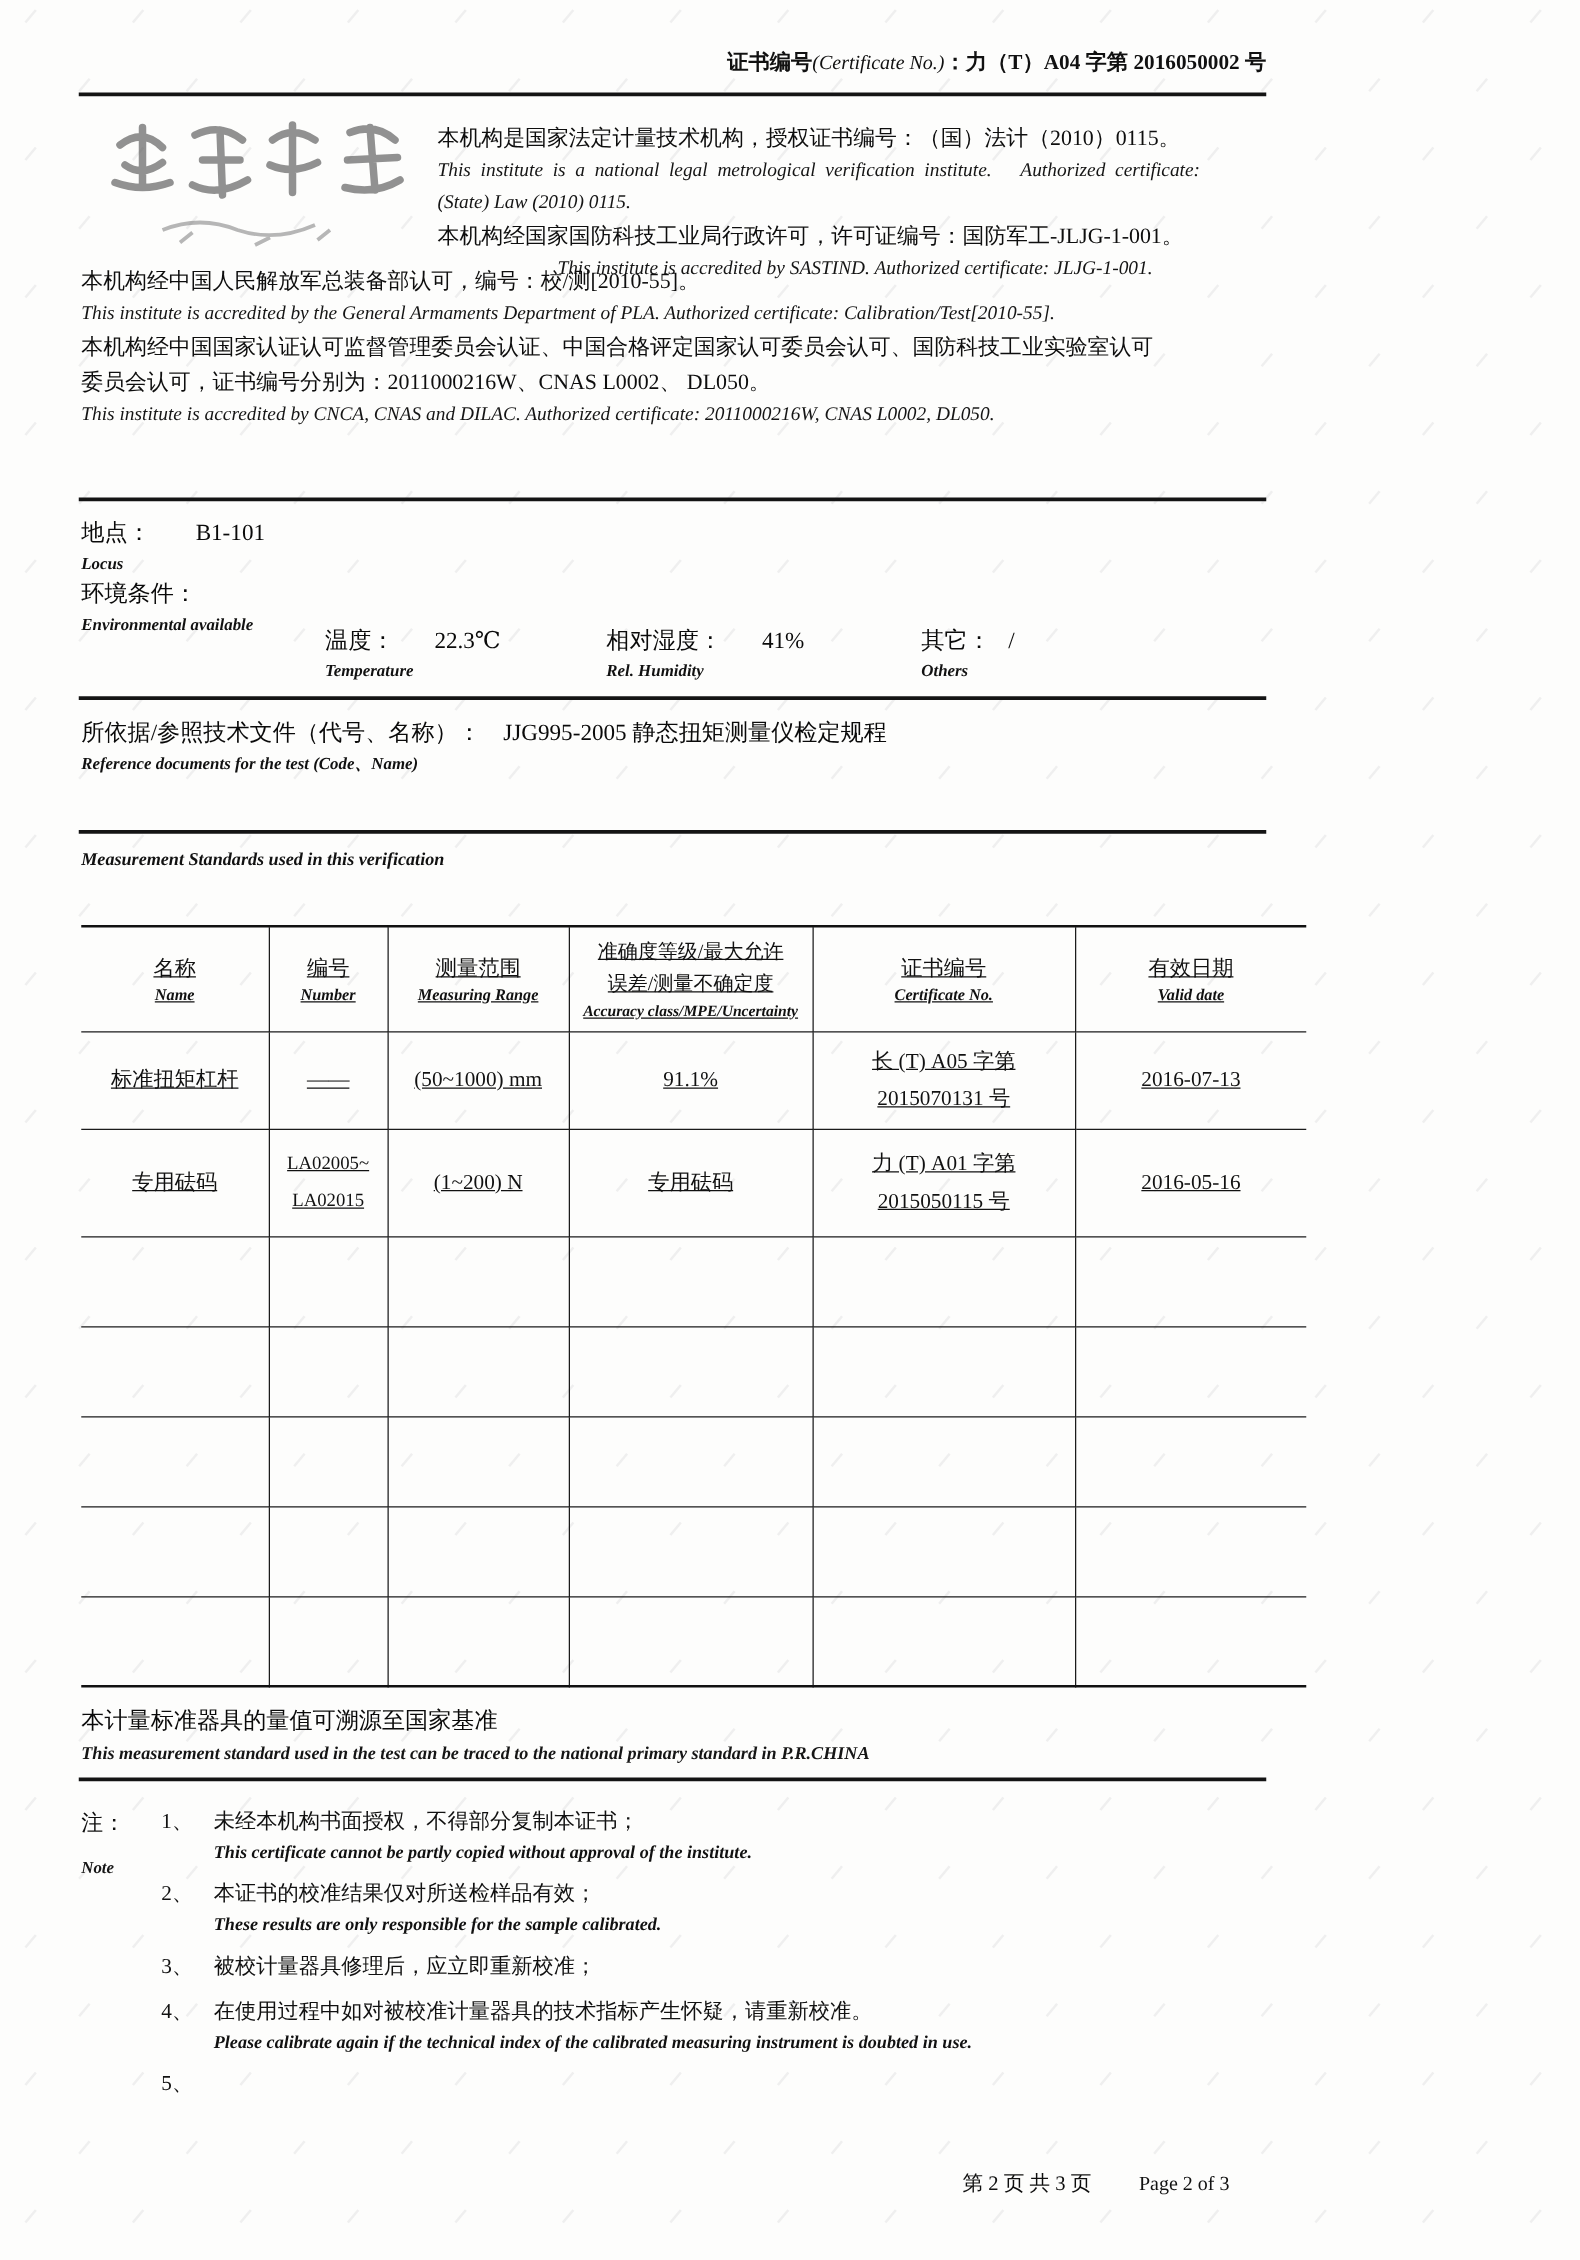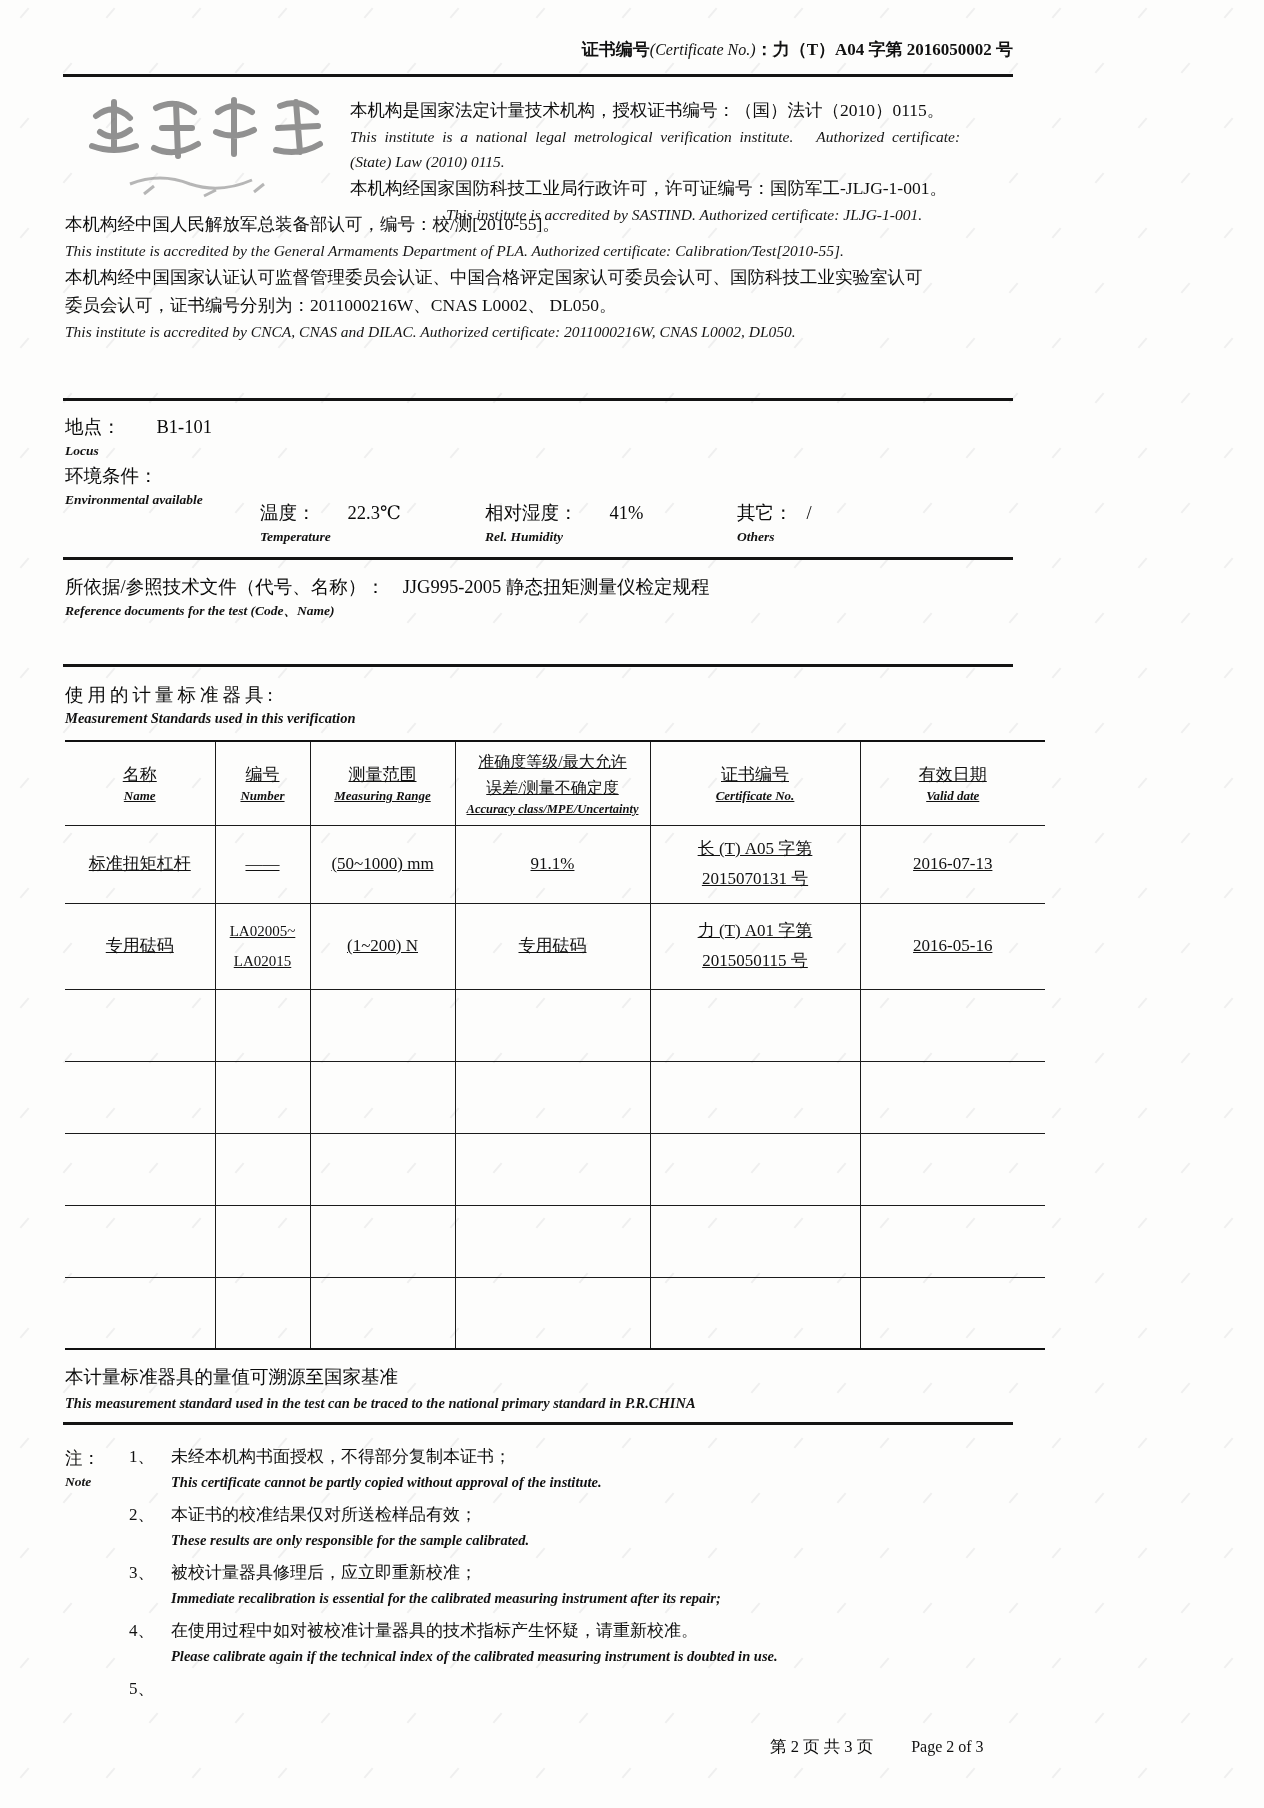--- a/index.html
+++ b/index.html
@@ -2,21 +2,21 @@
 <html><head>
 <meta charset="utf-8">
 <style>
   html,body{margin:0;padding:0;background:#e8e8e8;}
   #page{position:relative;width:1264px;height:1808px;background:#fdfdfc;margin:0 auto;
         font-family:"Liberation Serif","DejaVu Serif",serif;color:#111;overflow:hidden;}
   .abs{position:absolute;}
   .zh{font-size:17.5px;line-height:28px;color:#0e0e0e;white-space:pre-wrap;}
   .zh-big{font-size:18.5px;line-height:30px;color:#0a0a0a;white-space:pre-wrap;}
   .en{font-style:italic;font-size:15.5px;line-height:25px;color:#151515;white-space:pre-wrap;}
-  .en-b{font-style:italic;font-weight:bold;font-size:13.5px;line-height:19px;color:#151515;}
+  .en-b{font-style:italic;font-weight:bold;font-size:13.5px;line-height:19px;color:#151515;margin-top:12px;}
   .rule{position:absolute;background:#141414;}
   
   #cert-header{top:38px;left:63px;width:950px;text-align:right;font-size:17px;}
   #cert-header .lbl-zh{font-weight:700;font-size:17px;}
   #cert-header .lbl-en{font-style:italic;font-size:16px;}
   #cert-header .val{font-weight:700;font-size:17px;}
   
   #inst-a{top:96px;left:350px;width:668px;}
   #inst-b{top:210px;left:65px;width:950px;}
   
@@ -600,21 +600,20 @@
     <div>
       <span class="zh-big">所依据/参照技术文件（代号、名称）：</span>
       <span class="zh-big" style="margin-left:14px;">JJG995-2005 静态扭矩测量仪检定规程</span>
     </div>
     <div class="sub">Reference documents for the test (Code、Name)</div>
   </div>
 
   <div class="rule" style="top:664px;left:63px;width:950px;height:2.5px;"></div>
 
   <div class="abs" style="top:680px;left:65px;width:950px;">
-    <div class="zh-big" style="letter-spacing:4px;">使用的计量标准器具:</div>
     <div class="sub" style="font-size:14.5px;">Measurement Standards used in this verification</div>
   </div>
 
   <table id="std-table" class="abs" style="top:740px;left:65px;text-decoration:underline;">
     <colgroup>
       <col style="width:150px;">
         <col style="width:95px;">
         <col style="width:145px;">
       <col style="width:195px;">
         <col style="width:210px;">
@@ -734,21 +733,20 @@
         <span class="note-num">2、</span>
         <div>
             <div class="note-zh">本证书的校准结果仅对所送检样品有效；</div>
              <div class="note-en">These results are only responsible for the sample calibrated.</div>
           </div>
       </div>
       <div class="note-row">
         <span class="note-num">3、</span>
         <div>
             <div class="note-zh">被校计量器具修理后，应立即重新校准；</div>
-             <div class="note-en">Immediate recalibration is essential for the calibrated measuring instrument after its repair;</div>
           </div>
       </div>
       <div class="note-row">
         <span class="note-num">4、</span>
         <div>
             <div class="note-zh">在使用过程中如对被校准计量器具的技术指标产生怀疑，请重新校准。</div>
              <div class="note-en">Please calibrate again if the technical index of the calibrated measuring instrument is doubted in use.</div>
           </div>
       </div>
       <div class="note-row">

